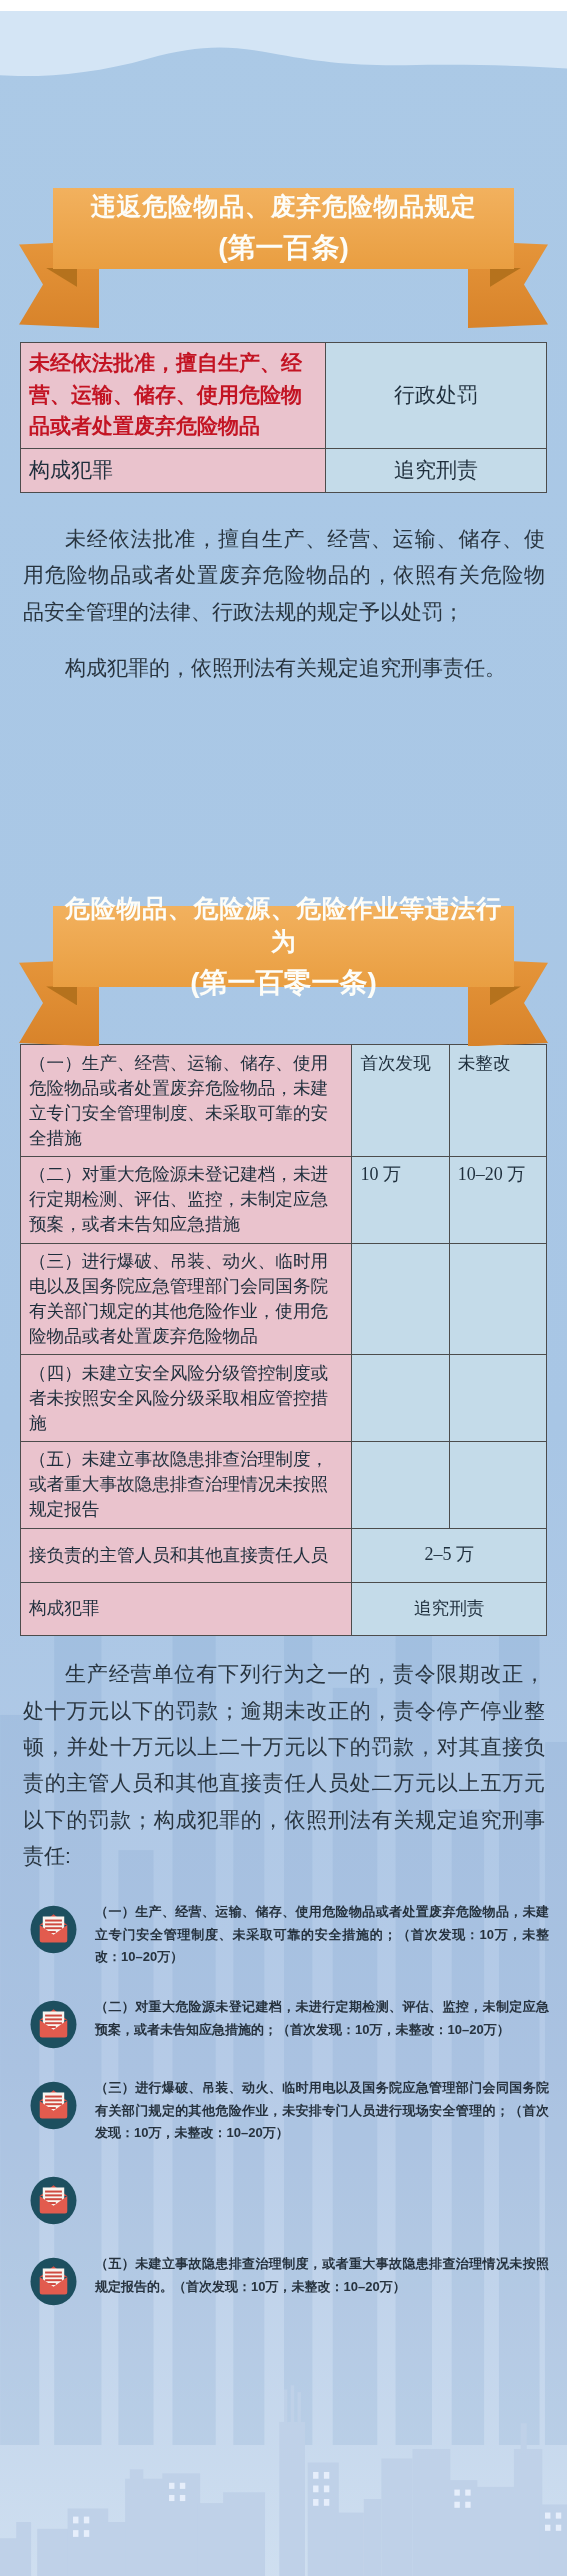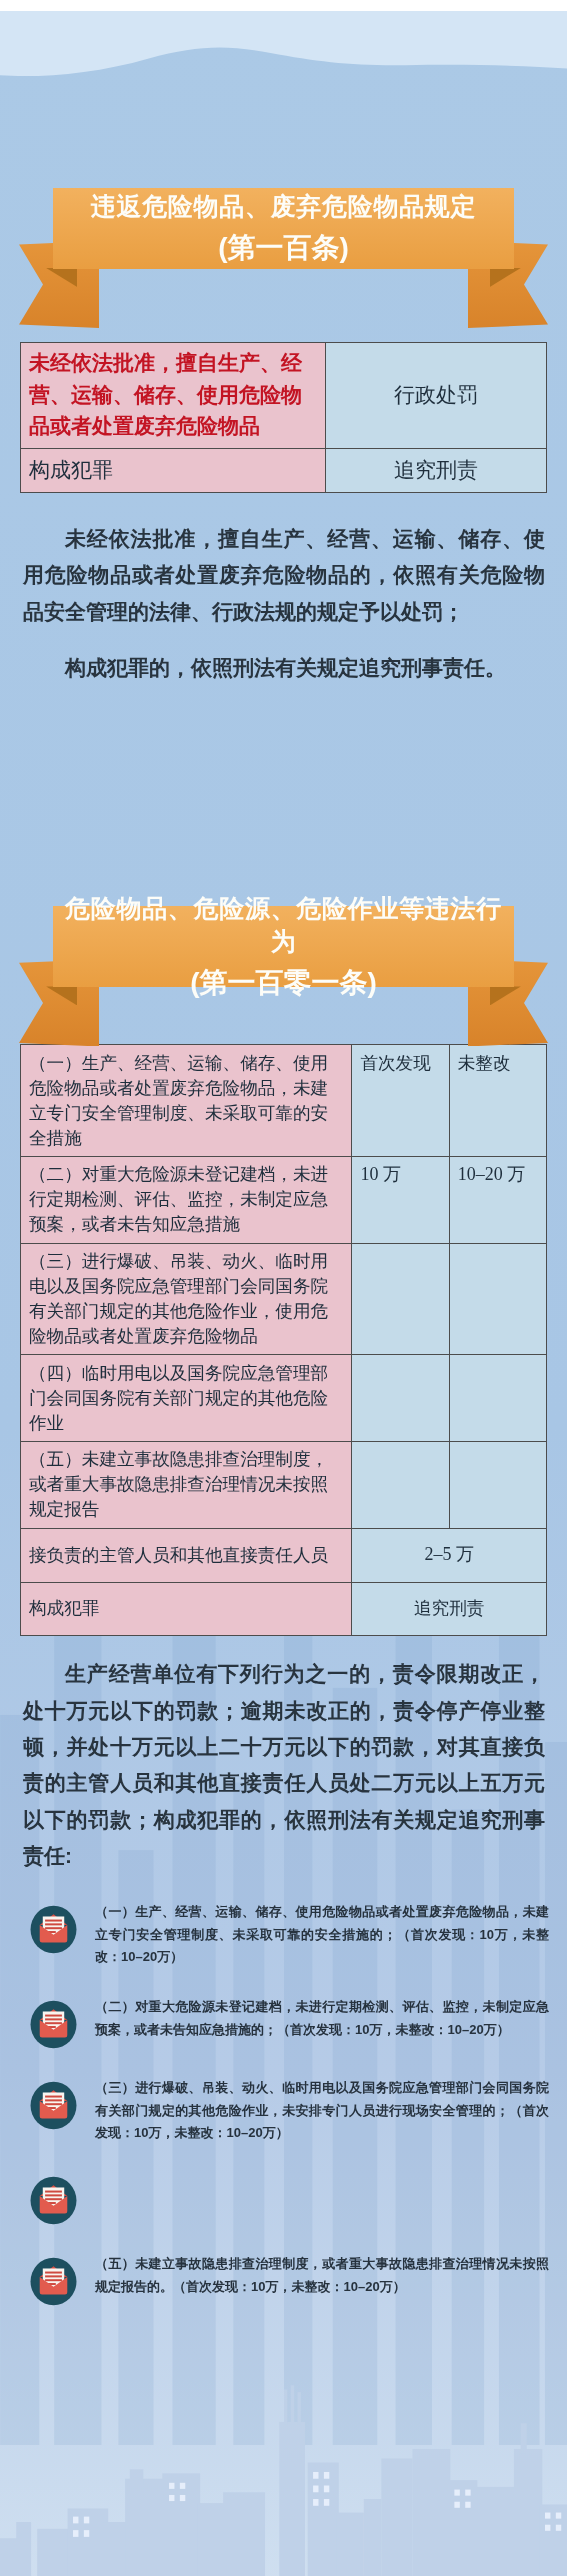--- a/index.html
+++ b/index.html
@@ -38,21 +38,21 @@
   .cell-blue{background:#c4dbe9;}
   .t1 td{font-size:21px;line-height:1.5;}
   .t1 .red{color:#c31423;font-weight:bold;}
   .t1 .center{text-align:center;}
   .t2 td{font-size:17.6px;line-height:1.42;vertical-align:top;}
   .t2 .num{font-weight:normal;font-size:18px;}
   .t2 .vcenter{vertical-align:middle;}
   .t2 .center{text-align:center;}
 
   
-  .para{margin:0 23px;color:#28343f;font-weight:bold;font-size:21px;line-height:1.73;
+  .para{margin:0 23px;color:#28343f;font-weight:normal;font-size:21px;line-height:1.73;
     text-align:justify;}
   .indent{text-indent:2em;}
 
   
   .items{margin:27px 19px 0 19px;}
   .item{display:flex;align-items:flex-start;margin-bottom:28px;}
   .item .badge{flex:0 0 49px;height:49px;margin:4px 17.6px 0 9.5px;}
   .item p{margin:0;flex:1;color:#26323e;font-weight:bold;font-size:13px;line-height:1.72;
     text-align:justify;}
 </style>
@@ -192,21 +192,21 @@
         <td class="cell-pink">（二）对重大危险源未登记建档，未进行定期检测、评估、监控，未制定应急预案，或者未告知应急措施</td>
         <td class="cell-blue num">10 万</td>
         <td class="cell-blue num">10–20 万</td>
       </tr>
       <tr>
         <td class="cell-pink">（三）进行爆破、吊装、动火、临时用电以及国务院应急管理部门会同国务院有关部门规定的其他危险作业，使用危险物品或者处置废弃危险物品</td>
         <td class="cell-blue"></td>
         <td class="cell-blue"></td>
       </tr>
       <tr>
-        <td class="cell-pink">（四）临时用电以及国务院应急管理部门会同国务院有关部门规定的其他危险作业</td>
+        <td class="cell-pink">（四）未建立安全风险分级管控制度或者未按照安全风险分级采取相应管控措施</td>
         <td class="cell-blue"></td>
         <td class="cell-blue"></td>
       </tr>
       <tr>
         <td class="cell-pink">（五）未建立事故隐患排查治理制度，或者重大事故隐患排查治理情况未按照规定报告</td>
         <td class="cell-blue"></td>
         <td class="cell-blue"></td>
       </tr>
       <tr>
         <td class="cell-pink vcenter" style="height:42px;">接负责的主管人员和其他直接责任人员</td>

